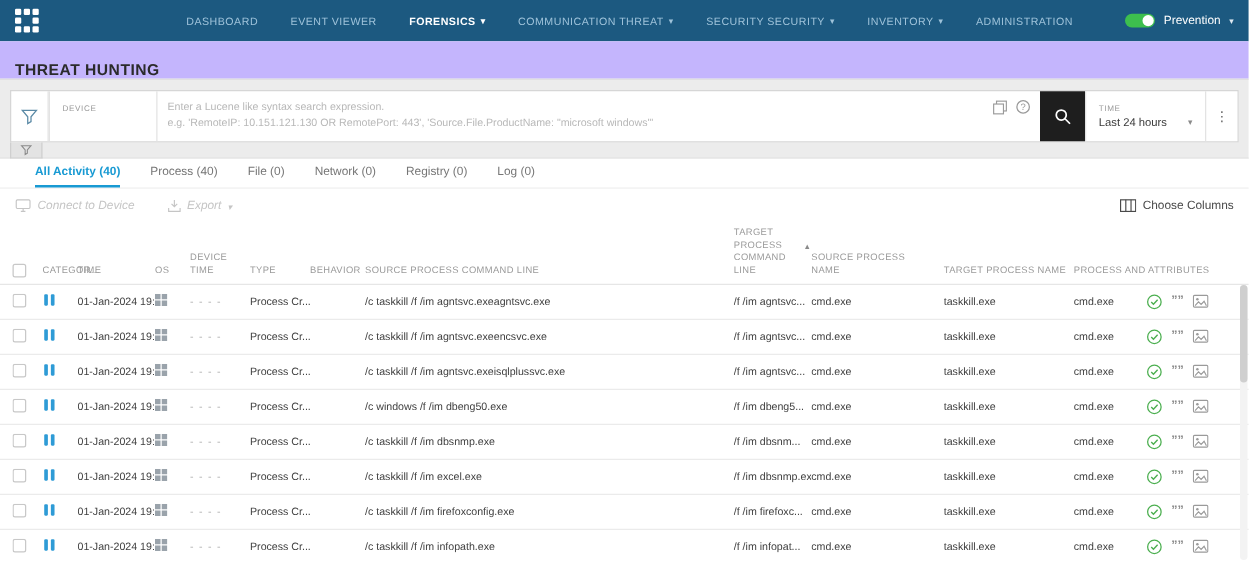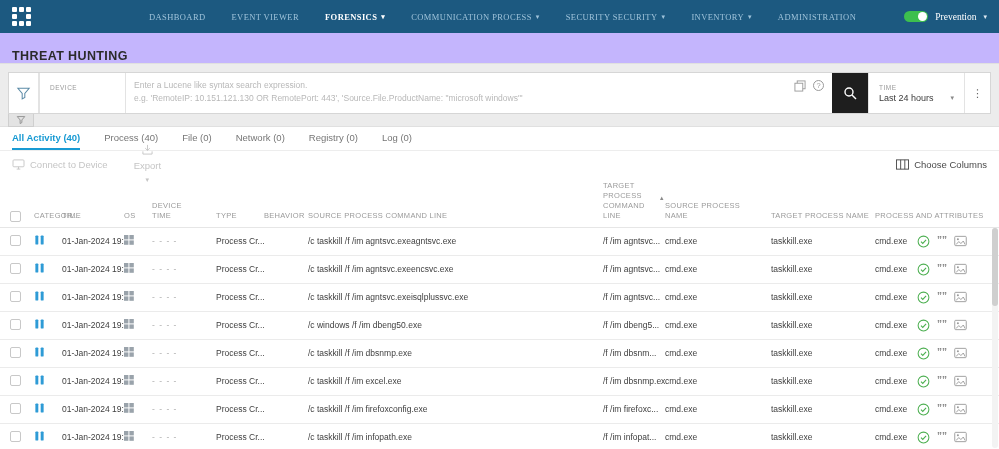--- a/index.html
+++ b/index.html
@@ -1,21 +1,21 @@
 <!DOCTYPE html>
 <html><head>
 <meta charset="utf-8">
 <style>
   * { box-sizing: border-box; margin: 0; padding: 0; }
   html,body { width: 999px; height: 449px; overflow: hidden; }
   body { font-family: "Liberation Sans", sans-serif; background: #fff; color: #404040; }
   .app { width: 999px; height: 449px; position: relative; background: #fff; }
 
   
-  .topnav { height: 33px; background: #1c5980; display: flex; align-items: center; padding: 0 12px; font-family: Liberation Serif, serif; }
+  .topnav { height: 33px; background: #1c5980; display: flex; align-items: center; padding: 0 12px; }
   .logo { width: 19px; height: 19px; display: grid; grid-template-columns: repeat(3,5px); grid-template-rows: repeat(3,5px); gap: 2px; cursor: pointer; }
   .logo i { background: #fff; border-radius: 1px; }
   .logo i.hole { background: transparent; }
   .nav-menu { display: flex; align-items: center; gap: 26px; margin-left: 118px; }
   .nav-item { font-size: 8.5px; letter-spacing: .4px; color: #9fc3da; cursor: pointer; display: flex; align-items: center; gap: 4px; white-space: nowrap; }
   .nav-item.active { color: #fff; font-weight: bold; }
   .nav-item .chev { font-size: 7px; color: inherit; }
   .mode-group { margin-left: auto; display: flex; align-items: center; gap: 7px; cursor: pointer; }
   .toggle { width: 24px; height: 11px; border-radius: 6px; background: #3dbf4e; position: relative; }
   .toggle .knob { position: absolute; right: 1px; top: 1px; width: 9px; height: 9px; border-radius: 50%; background: #fff; }
@@ -44,44 +44,44 @@
   .help-badge { width: 11px; height: 11px; border: 1px solid #9a9a9a; border-radius: 50%; color: #9a9a9a; font-size: 7.5px; display: flex; align-items: center; justify-content: center; cursor: pointer; }
   .icon-btn { cursor: pointer; display: inline-flex; }
   .search-btn { width: 36px; background: #1e1e1e; border: none; display: flex; align-items: center; justify-content: center; cursor: pointer; }
   .fld-time { width: 96px; border-left: 1px solid #e3e3e3; }
   .kebab-cell { width: 26px; border-left: 1px solid #e3e3e3; display: flex; align-items: center; justify-content: center; font-size: 11px; color: #666; cursor: pointer; }
   .collapse-tab { width: 26px; height: 13px; background: #e3e3e3; border: 1px solid #cfcfcf; border-top: none; display: flex; align-items: center; justify-content: center; cursor: pointer; }
 
   
   .tab-bar { height: 24px; display: flex; align-items: stretch; gap: 24px; padding: 0 12px; border-bottom: 1px solid #ededed; background: #fff; }
   .tab { font-size: 9.5px; color: #767676; display: flex; align-items: center; cursor: pointer; border-bottom: 2px solid transparent; white-space: nowrap; }
-  .tab.active { color: #189ad3; border-bottom-color: #189ad3; font-weight: bold; }
+  .tab.active { color: #189ad3; border-bottom-color: #189ad3; font-weight: bold; margin-left: 16px; }
 
   
   .toolbar { height: 26px; display: flex; align-items: center; padding: 0 12px; background: #fff; }
-  .tool-btn { display: flex; align-items: center; gap: 5px; font-size: 9.5px; cursor: pointer; }
+  .tool-btn { display: flex; align-items: flex-end; gap: 5px; font-size: 9.5px; cursor: pointer; font-style: italic; }
   .tool-btn.disabled { color: #c5c5c5; }
-  .tool-btn + .tool-btn { margin-left: 26px; flex-direction: column; }
+  .tool-btn + .tool-btn { margin-left: 26px; }
   .tool-btn .chev { font-size: 7px; }
   .choose-columns { margin-left: auto; color: #4a4a4a; display: flex; align-items: center; gap: 5px; font-size: 9.5px; cursor: pointer; }
 
   
   .table { width: 999px; }
   .thead { display: flex; align-items: flex-end; min-height: 50px; padding: 4px 0 5px 10px; border-bottom: 1px solid #e6e6e6; }
   .hcell { font-size: 7.5px; letter-spacing: .3px; color: #9a9a9a; line-height: 1.35; padding-right: 6px; position: relative; cursor: pointer; }
   .sort { position: absolute; right: 0px; top: 13px; font-size: 6px; color: #8a8a8a; }
   .trow { display: flex; align-items: center; height: 28px; border-bottom: 1px solid #ebebeb; font-size: 8.5px; color: #404040; cursor: pointer; background: #fff; }
   .trow { padding-left: 10px; }
   .cell { white-space: nowrap; overflow: hidden; padding-right: 6px; }
   .w-check { width: 24px; flex: none; }
   .w-cat  { width: 28px; flex: none; }
   .w-time { width: 62px; flex: none; }
   .w-os   { width: 28px; flex: none; }
   .w-dev  { width: 48px; flex: none; }
-  .w-type { width: 48px; flex: none; margin-left: 16px; }
+  .w-type { width: 48px; flex: none; }
   .w-beh  { width: 44px; flex: none; }
   .w-src  { width: 295px; flex: none; }
   .w-tgt  { width: 62px; flex: none; }
   .w-srcn { width: 106px; flex: none; }
   .w-tgtn { width: 104px; flex: none; }
   .w-attr { flex: 1; min-width: 0; display: flex; align-items: center; }
   .cell-dev { color: #b0b0b0; letter-spacing: 1px; }
   .checkbox { width: 11px; height: 11px; border: 1px solid #c8c8c8; border-radius: 2px; background: #fff; display: inline-block; cursor: pointer; }
   .thead .w-check { display: flex; align-items: flex-end; }
   .row-icons { margin-left: auto; display: flex; align-items: center; gap: 7px; padding-right: 26px; }
@@ -113,21 +113,21 @@
           <span>DASHBOARD</span>
         </div>
         <div class="nav-item">
           <span>EVENT VIEWER</span>
         </div>
         <div class="nav-item active">
           <span>FORENSICS</span>
           <span class="chev">▾</span>
         </div>
         <div class="nav-item">
-          <span>COMMUNICATION PROCESS</span>
+          <span>COMMUNICATION THREAT</span>
           <span class="chev">▾</span>
         </div>
         <div class="nav-item">
           <span>SECURITY SECURITY</span>
           <span class="chev">▾</span>
         </div>
         <div class="nav-item">
           <span>INVENTORY</span>
           <span class="chev">▾</span>
         </div>

